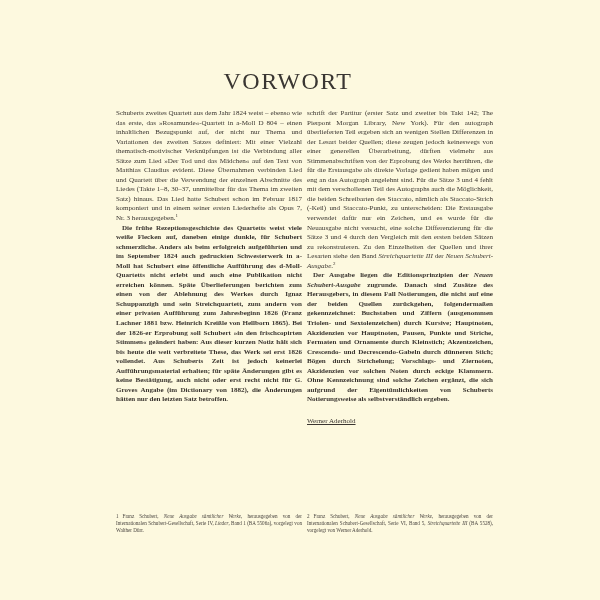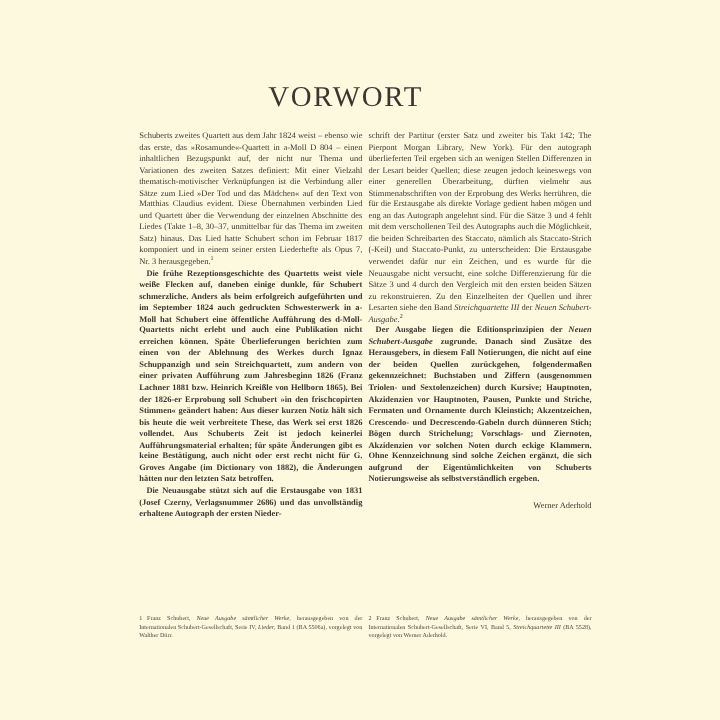--- a/index.html
+++ b/index.html
@@ -20,39 +20,38 @@
     font-size:7.05px; line-height:9.55px; text-align:justify;
     hyphens:manual;
   }
   .col-left { left:116px; }
   .col-right { left:307px; }
   .col p { margin:0; text-indent:0; }
   .col p.indent { text-indent:6px;font-weight:bold; }
   .col sup { font-size:5px; line-height:0; }
   .col i { font-style:italic; }
   .signature {
-    text-align:right; margin-top:12px !important;
+    text-align:left; margin-top:12px !important;text-decoration:underline;
   }
   .footnotes {
     position:absolute; top:513px; width:186px;
     font-size:5.1px; line-height:6.8px; text-align:justify; color:#4a4540;
   }
   .fn-left { left:116px; }
   .fn-right { left:307px; }
   .fn-num { margin-right:4px; }
 </style>
 </head>
 <body>
 
 <h1 class="title">VORWORT</h1>
 
 <div class="col col-left">
   <p><span>Schuberts zweites Quartett aus dem Jahr 1824 weist – ebenso wie das erste, das »Rosamunde«-Quartett in a-Moll D 804 – einen inhaltlichen Bezugspunkt auf, der nicht nur Thema und Variationen des zweiten Satzes definiert: Mit einer Vielzahl thematisch-moti­vischer Verknüpfungen ist die Verbindung aller Sätze zum Lied »Der Tod und das Mädchen« auf den Text von Matthias Claudius evident. Diese Übernahmen verbinden Lied und Quartett über die Verwendung der einzelnen Abschnitte des Liedes (Takte 1–8, 30–37, unmittelbar für das Thema im zweiten Satz) hin­aus. Das Lied hatte Schubert schon im Februar 1817 komponiert und in einem seiner ersten Liederhefte als Opus 7, Nr. 3 herausgegeben.</span><sup>1</sup></p>
   <p class="indent">Die frühe Rezeptionsgeschichte des Quartetts weist viele weiße Flecken auf, daneben einige dunkle, für Schubert schmerzliche. Anders als beim erfolgreich aufgeführten und im September 1824 auch gedruck­ten Schwesterwerk in a-Moll hat Schubert eine öffent­liche Aufführung des d-Moll-Quartetts nicht erlebt und auch eine Publikation nicht erreichen können. Späte Überlieferungen berichten zum einen von der Ablehnung des Werkes durch Ignaz Schuppanzigh und sein Streichquartett, zum andern von einer priva­ten Aufführung zum Jahresbeginn 1826 (Franz Lach­ner 1881 bzw. Heinrich Kreißle von Hellborn 1865). Bei der 1826-er Erprobung soll Schubert »in den frischcopirten Stimmen« geändert haben: Aus dieser kurzen Notiz hält sich bis heute die weit verbreitete These, das Werk sei erst 1826 vollendet. Aus Schu­berts Zeit ist jedoch keinerlei Aufführungsmaterial erhalten; für späte Änderungen gibt es keine Bestäti­gung, auch nicht oder erst recht nicht für G. Groves Angabe (im Dictionary von 1882), die Änderungen hätten nur den letzten Satz betroffen.</p>
-  <p class="indent">Die Neuausgabe stützt sich auf die Erstausgabe von 1831 (Josef Czerny, Verlagsnummer 2686) und das unvollständig erhaltene Autograph der ersten Nieder-</p>
 </div>
 
 <div class="col col-right">
   <p><span>schrift der Partitur (erster Satz und zweiter bis Takt 142; The Pierpont Morgan Library, New York). Für den autograph überlieferten Teil ergeben sich an wenigen Stellen Differenzen in der Lesart beider Quellen; diese zeugen jedoch keineswegs von einer generellen Über­arbeitung, dürften vielmehr aus Stimmenabschriften von der Erprobung des Werks herrühren, die für die Erstausgabe als direkte Vorlage gedient haben mögen und eng an das Autograph angelehnt sind. Für die Sätze 3 und 4 fehlt mit dem verschollenen Teil des Autographs auch die Möglichkeit, die beiden Schreib­arten des Staccato, nämlich als Staccato-Strich (-Keil) und Staccato-Punkt, zu unterscheiden: Die Erstausga­be verwendet dafür nur ein Zeichen, und es wurde für die Neuausgabe nicht versucht, eine solche Diffe­renzierung für die Sätze 3 und 4 durch den Vergleich mit den ersten beiden Sätzen zu rekonstruieren. Zu den Einzelheiten der Quellen und ihrer Lesarten siehe den Band </span><i>Streichquartette III</i><span> der </span><i>Neuen Schubert-Aus­gabe</i><span>.</span><sup>2</sup></p>
   <p class="indent"><span>Der Ausgabe liegen die Editionsprinzipien der </span><i>Neuen Schubert-Ausgabe</i><span> zugrunde. Danach sind Zu­sätze des Herausgebers, in diesem Fall Notierungen, die nicht auf eine der beiden Quellen zurückgehen, folgendermaßen gekennzeichnet: Buchstaben und Zif­fern (ausgenommen Triolen- und Sextolenzeichen) durch Kursive; Hauptnoten, Akzidenzien vor Haupt­noten, Pausen, Punkte und Striche, Fermaten und Or­namente durch Kleinstich; Akzentzeichen, Crescendo- und Decrescendo-Gabeln durch dünneren Stich; Bö­gen durch Strichelung; Vorschlags- und Ziernoten, Akzidenzien vor solchen Noten durch eckige Klam­mern. Ohne Kennzeichnung sind solche Zeichen er­gänzt, die sich aufgrund der Eigentümlichkeiten von Schuberts Notierungsweise als selbstverständlich er­geben.</span></p>
   <p class="signature">Werner Aderhold</p>
 </div>
 
 <div class="footnotes fn-left">
   <span class="fn-num">1</span><span>Franz Schubert, </span><i>Neue Ausgabe sämtlicher Werke</i><span>, herausgegeben von der Internationalen Schubert-Gesellschaft, Serie IV, </span><i>Lieder</i><span>, Band 1 (BA 5506a), vorgelegt von Walther Dürr.</span>

